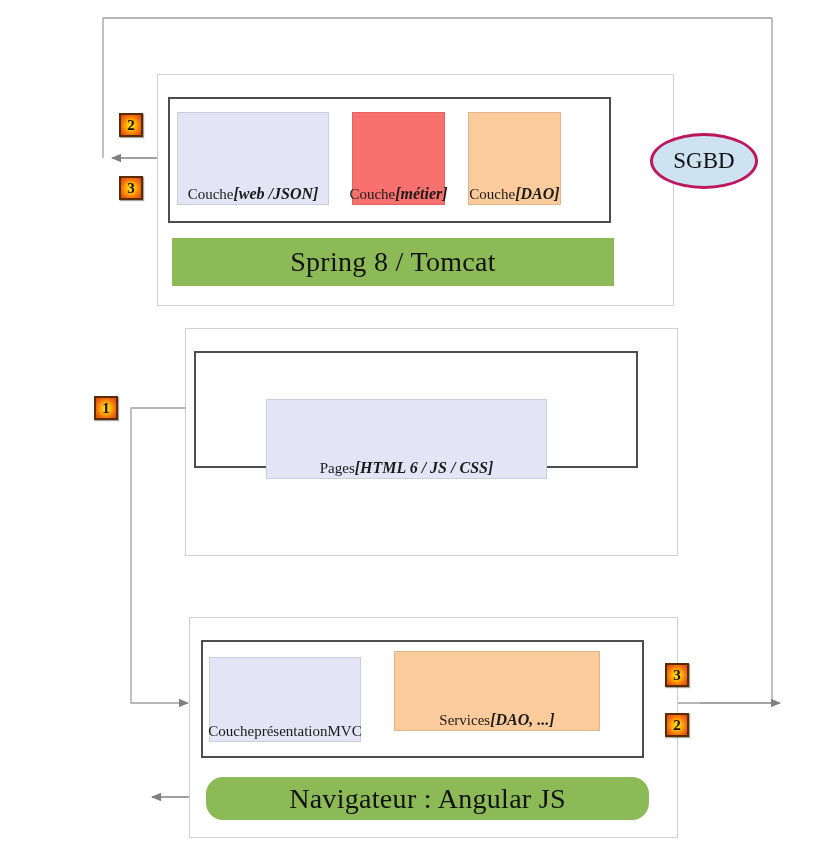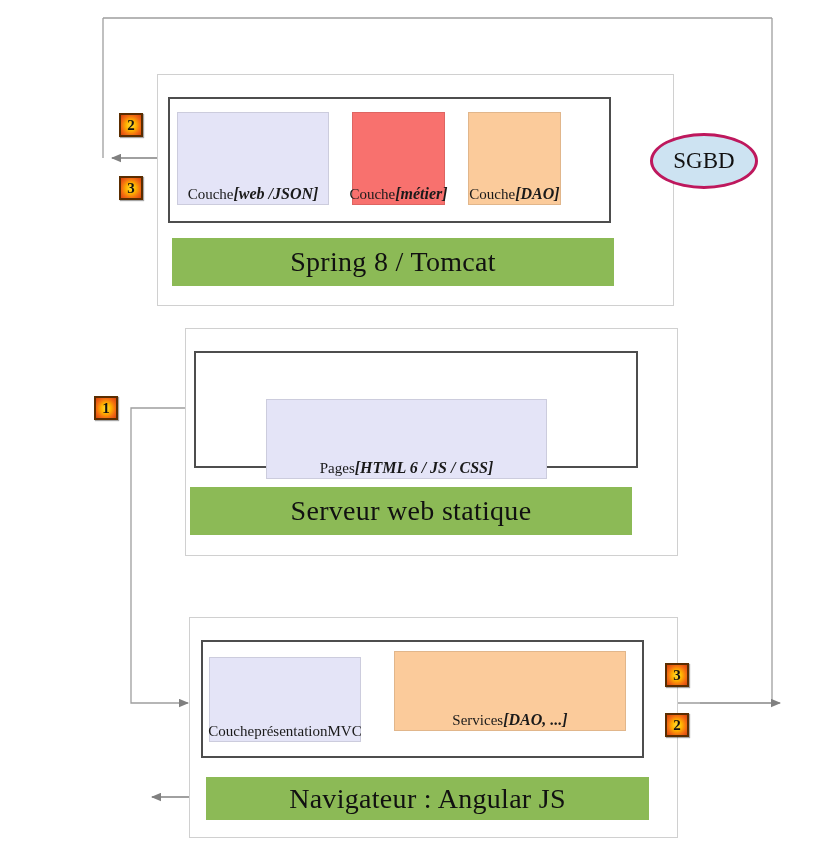--- a/index.html
+++ b/index.html
@@ -126,44 +126,41 @@
 
   <div class="tier" style="left:185px;top:328px;width:493px;height:228px;"></div>
 
   <div class="innerframe" style="left:194px;top:351px;width:444px;height:117px;"></div>
 
   <div class="comp lav" style="left:266px;top:371px;width:281px;height:80px;margin-top:28px;">
     <span class="l1">Pages</span>
     <span class="l2">[HTML 6 / JS  / CSS]</span>
   </div>
 
-  <div class="band" style="left:190px;top:487px;width:442px;height:48px;">
-    <span>Serveur web statique</span>
-  </div>
 
   <div class="badge" style="left:94px;top:396px;">
     <span>1</span>
   </div>
 
   <div class="tier" style="left:189px;top:617px;width:489px;height:221px;"></div>
 
   <div class="innerframe" style="left:201px;top:640px;width:443px;height:118px;"></div>
 
   <div class="comp lav" style="left:209px;top:657px;width:152px;height:85px;">
     <span class="l1">Couche</span>
     <span class="l1">présentation</span>
     <span class="l1">MVC</span>
   </div>
 
-  <div class="comp org" style="left:394px;top:651px;width:232px;height:80px;">
+  <div class="comp org" style="left:394px;top:651px;width:206px;height:80px;">
     <span class="l1">Services</span>
     <span class="l2">[DAO, ...]</span>
   </div>
 
-  <div class="band" style="left:206px;top:777px;width:443px;height:43px;">
+  <div class="band" style="left:206px;top:777px;width:443px;height:43px;border-radius:17px;">
     <span>Navigateur : Angular JS</span>
   </div>
 
 
   <div class="badge" style="left:665px;top:663px;">
     <span>3</span>
   </div>
   <div class="badge" style="left:665px;top:713px;">
     <span>2</span>
   </div>

